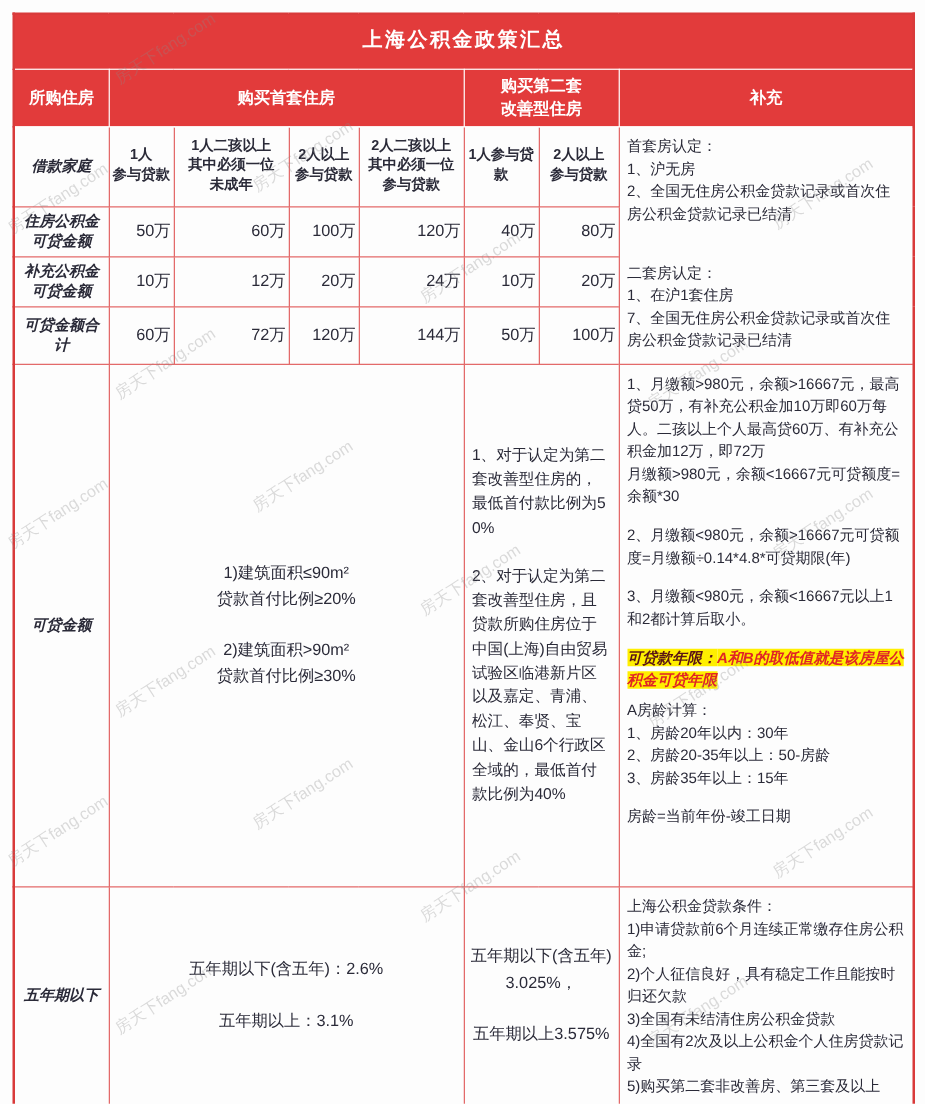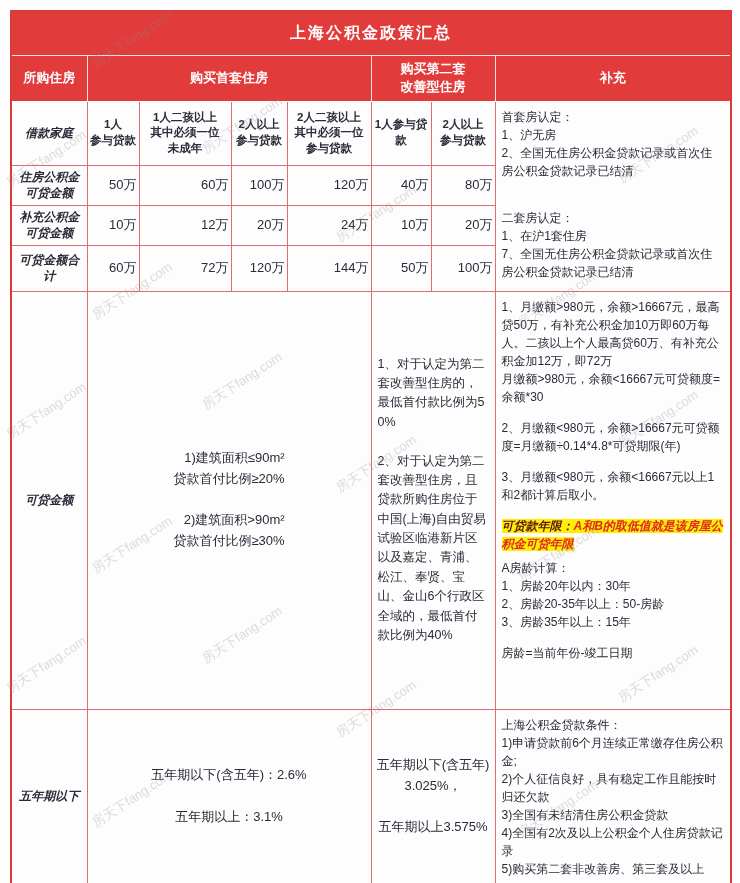--- a/index.html
+++ b/index.html
@@ -38,21 +38,21 @@
     background:#e23b3b;
     color:#ffffff;
     font-weight:bold;
     font-size:13px;
     border:1px solid rgba(255,255,255,.85);
   }
   .title-cell { font-size:16px; letter-spacing:2px; }
   .row-label { font-weight:bold; font-size:12px;font-style:italic; }
   .subhead { font-weight:bold; font-size:11.5px; line-height:1.35; }
   .money { font-size:13px;text-align:right; }
-  .center-block { display:inline-block; text-align:right; font-size:13px; line-height:1.6; }
+  .center-block { display:inline-block; text-align:center; font-size:13px; line-height:1.6; }
   .dp-second { font-size:12.5px; line-height:1.55; text-align:left; padding:4px 6px; }
   .rate-cell { font-size:13px; line-height:1.6; }
   .supp {
     text-align:left;
     vertical-align:top;
     padding:6px 6px;
     font-size:12px;
     line-height:1.5;
   }
   .para { margin:0 0 13px 0; }

